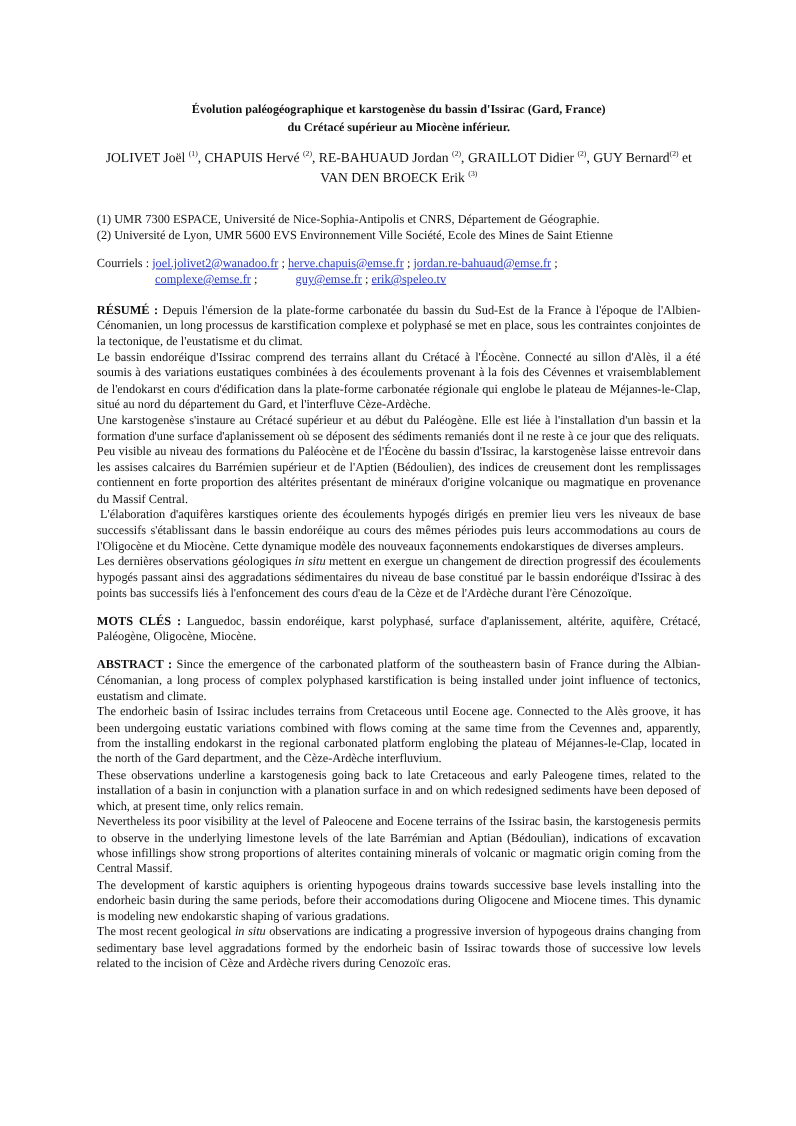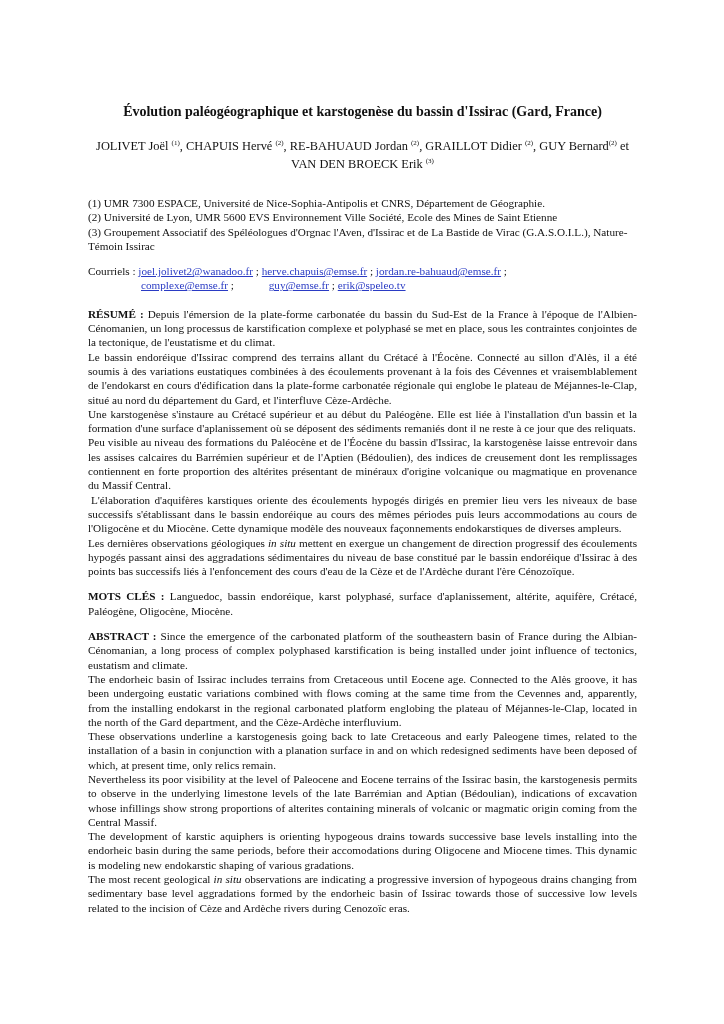--- a/index.html
+++ b/index.html
@@ -2,21 +2,21 @@
 <html><head>
 <meta charset="utf-8">
 <style>
   html, body { margin: 0; padding: 0; background: #ffffff; }
   body {
     width: 724px; height: 1024px; position: relative; overflow: hidden;
     font-family: "Liberation Serif", serif; color: #111;
   }
   .page { position: absolute; left: 88px; top: 88px; width: 549px; font-size: 11.2px; line-height: 14.3px; }
   .title {
-    text-align: center; font-weight: bold; font-size: 14px; line-height: 16px; margin: 16px;
+    text-align: center; font-weight: bold; font-size: 11px; line-height: 16px; margin: 4px;
   }
   .authors { text-align: center; font-size: 12.4px; line-height: 15px; margin-top: 9px; }
   .authors sup { font-size: 7px; vertical-align: 5px; }
   .affils { margin-top: 24px; }
   .affils div { margin: 0; }
   .emails { margin-top: 11px; position: relative; }
   .emails .row2 { padding-left: 53px; }
   .emails a { color: #2a3bc4; text-decoration: underline; }
   .section { margin-top: 11px; text-align: justify; }
   .section p { margin: 0; }
@@ -24,30 +24,30 @@
   .indent1 { text-indent: 3px; }
   i { font-style: italic; }
 </style>
 </head>
 <body>
 
 <div class="page">
 
   <h1 class="title">
     <span>Évolution paléogéographique et karstogenèse  du bassin d'Issirac (Gard, France)</span><br>
+    <span>du Crétacé supérieur au Miocène inférieur.</span>
   </h1>
 
   <div class="authors">
     <span><span>JOLIVET Joël</span> <sup>(1)</sup><span>, </span></span><span><span>CHAPUIS Hervé</span> <sup>(2)</sup><span>, </span></span><span><span>RE-BAHUAUD Jordan</span> <sup>(2)</sup><span>, </span></span><span><span>GRAILLOT Didier</span> <sup>(2)</sup><span>, </span></span><span><span>GUY Bernard</span><sup>(2)</sup><span>  et </span></span><span><span>VAN DEN BROECK Erik</span> <sup>(3)</sup></span>
   </div>
 
   <div class="affils">
     <div>(1) UMR 7300 ESPACE, Université de Nice-Sophia-Antipolis et CNRS, Département de Géographie.</div>
     <div>(2) Université de Lyon, UMR 5600 EVS Environnement Ville Société, Ecole des Mines de Saint Etienne</div>
-    <div>(3) Groupement Associatif  des Spéléologues d'Orgnac l'Aven, d'Issirac et de La Bastide de Virac (G.A.S.O.I.L.), Nature-Témoin Issirac</div>
   </div>
 
   <div class="emails">
     <div>
       <span>Courriels : </span><a style="color: rgb(42, 59, 196);">joel.jolivet2@wanadoo.fr</a><span> ; </span> <a style="color: rgb(42, 59, 196); text-decoration: underline;">herve.chapuis@emse.fr</a><span> ; </span><a style="color: rgb(42, 59, 196);">jordan.re-bahuaud@emse.fr</a><span> ; </span>
     </div>
     <div class="row2">
       <a style="color: rgb(42, 59, 196);">complexe@emse.fr</a><span> ; </span> <a style="color: rgb(42, 59, 196); padding-left: 32px;">guy@emse.fr</a><span> ; </span><a style="color: rgb(42, 59, 196);">erik@speleo.tv</a>
     </div>
   </div>

